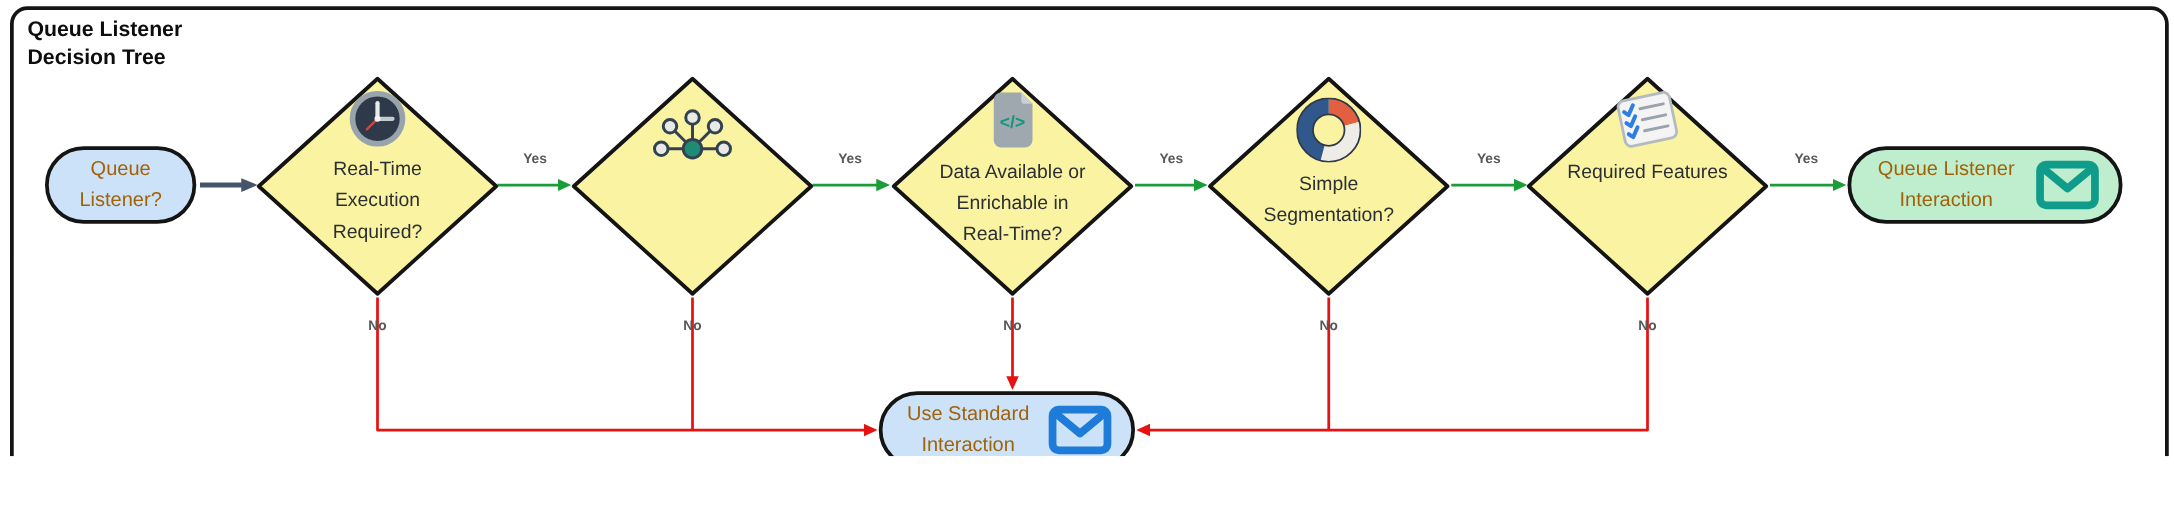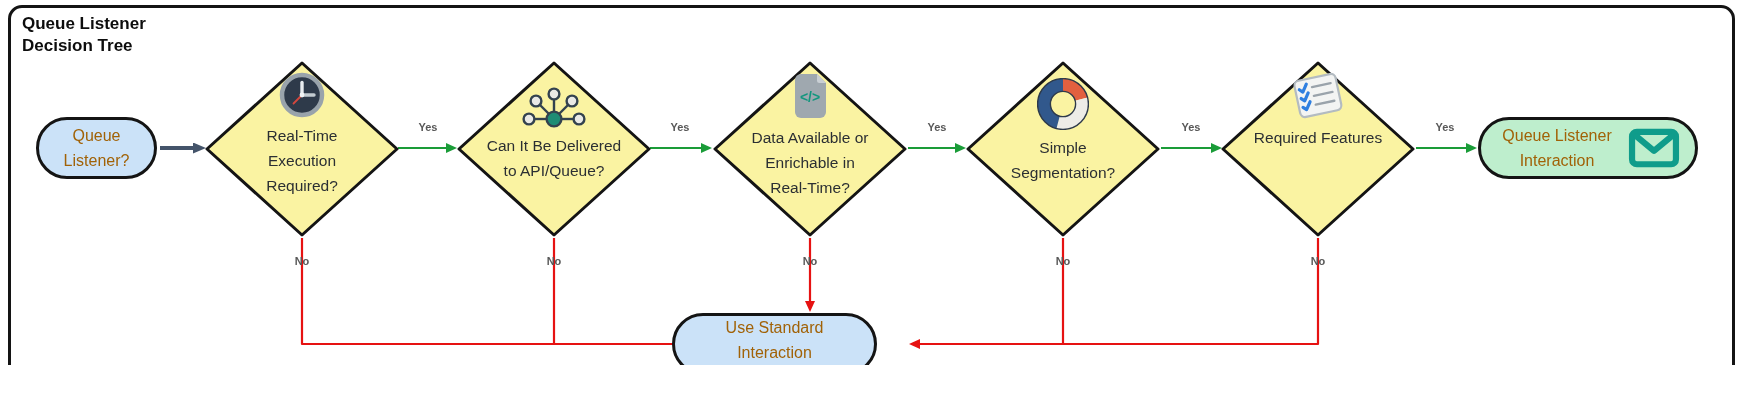--- a/index.html
+++ b/index.html
@@ -19,21 +19,21 @@
   .node{position:absolute;z-index:2;}
   .pill{
     display:flex;align-items:center;justify-content:center;
     border:3px solid #141414;border-radius:31px;box-sizing:border-box;
     font-size:16px;line-height:25px;color:#a16207;text-align:center;
   }
   .pill .pill-text{flex:1;text-align:center;}
   .pill.with-icon{padding:0 14px;gap:8px;}
   .start-pill{left:36px;top:117px;width:121px;height:62px;background:#cbe2f8;}
   .success-pill{left:1478px;top:117px;width:220px;height:62px;background:#beeecd;}
-  .fallback-pill{left:672px;top:313px;width:205px;height:62px;background:#cbe2f8;flex-direction:column;}
+  .fallback-pill{left:703px;top:313px;width:205px;height:62px;background:#cbe2f8;}
   .diamond{width:196px;height:178px;top:60px;}
   .diamond>svg.shape{position:absolute;left:0;top:0;}
   .d1{left:204px;}.d2{left:456px;}.d3{left:712px;}.d4{left:965px;}.d5{left:1220px;}
   .d-content{
     position:absolute;left:0;top:0;width:196px;height:178px;
     display:flex;flex-direction:column;align-items:center;justify-content:flex-start;
   }
   .d-content.pt12{padding-top:12px;box-sizing:border-box;}
   .d-content.pt20{padding-top:18px;box-sizing:border-box;}
   .d-text{
@@ -126,24 +126,20 @@
         </g>
         <g fill="#e9e9e6" stroke="#33424f" stroke-width="2.4">
           <circle cx="7" cy="41" r="5.4"></circle>
           <circle cx="14" cy="23" r="5.4"></circle>
           <circle cx="32" cy="16" r="5.4"></circle>
           <circle cx="50" cy="23" r="5.4"></circle>
           <circle cx="57" cy="41" r="5.4"></circle>
         </g>
         <circle cx="32" cy="41" r="7.4" fill="#1e8c74" stroke="#33424f" stroke-width="2.4"></circle>
       </svg>
-      <div class="d-text">
-        <span>Can It Be Delivered</span>
-        <span>to API/Queue?</span>
-      </div>
     </div>
   </div>
 
   <div class="node diamond d3">
     <svg class="shape" width="196" height="178">
       <polygon points="98,3 193,89 98,175 3,89" fill="#faf3a2" stroke="#141414" stroke-width="3" stroke-linejoin="round"></polygon>
     </svg>
     <div class="d-content pt12">
       <svg class="icon-box" width="40" height="48" viewBox="0 0 40 48">
         <path d="M5 8 a6 6 0 0 1 6 -6 h16 l9 9 v29 a6 6 0 0 1 -6 6 h-19 a6 6 0 0 1 -6 -6 z" fill="#9fa8af"></path>

